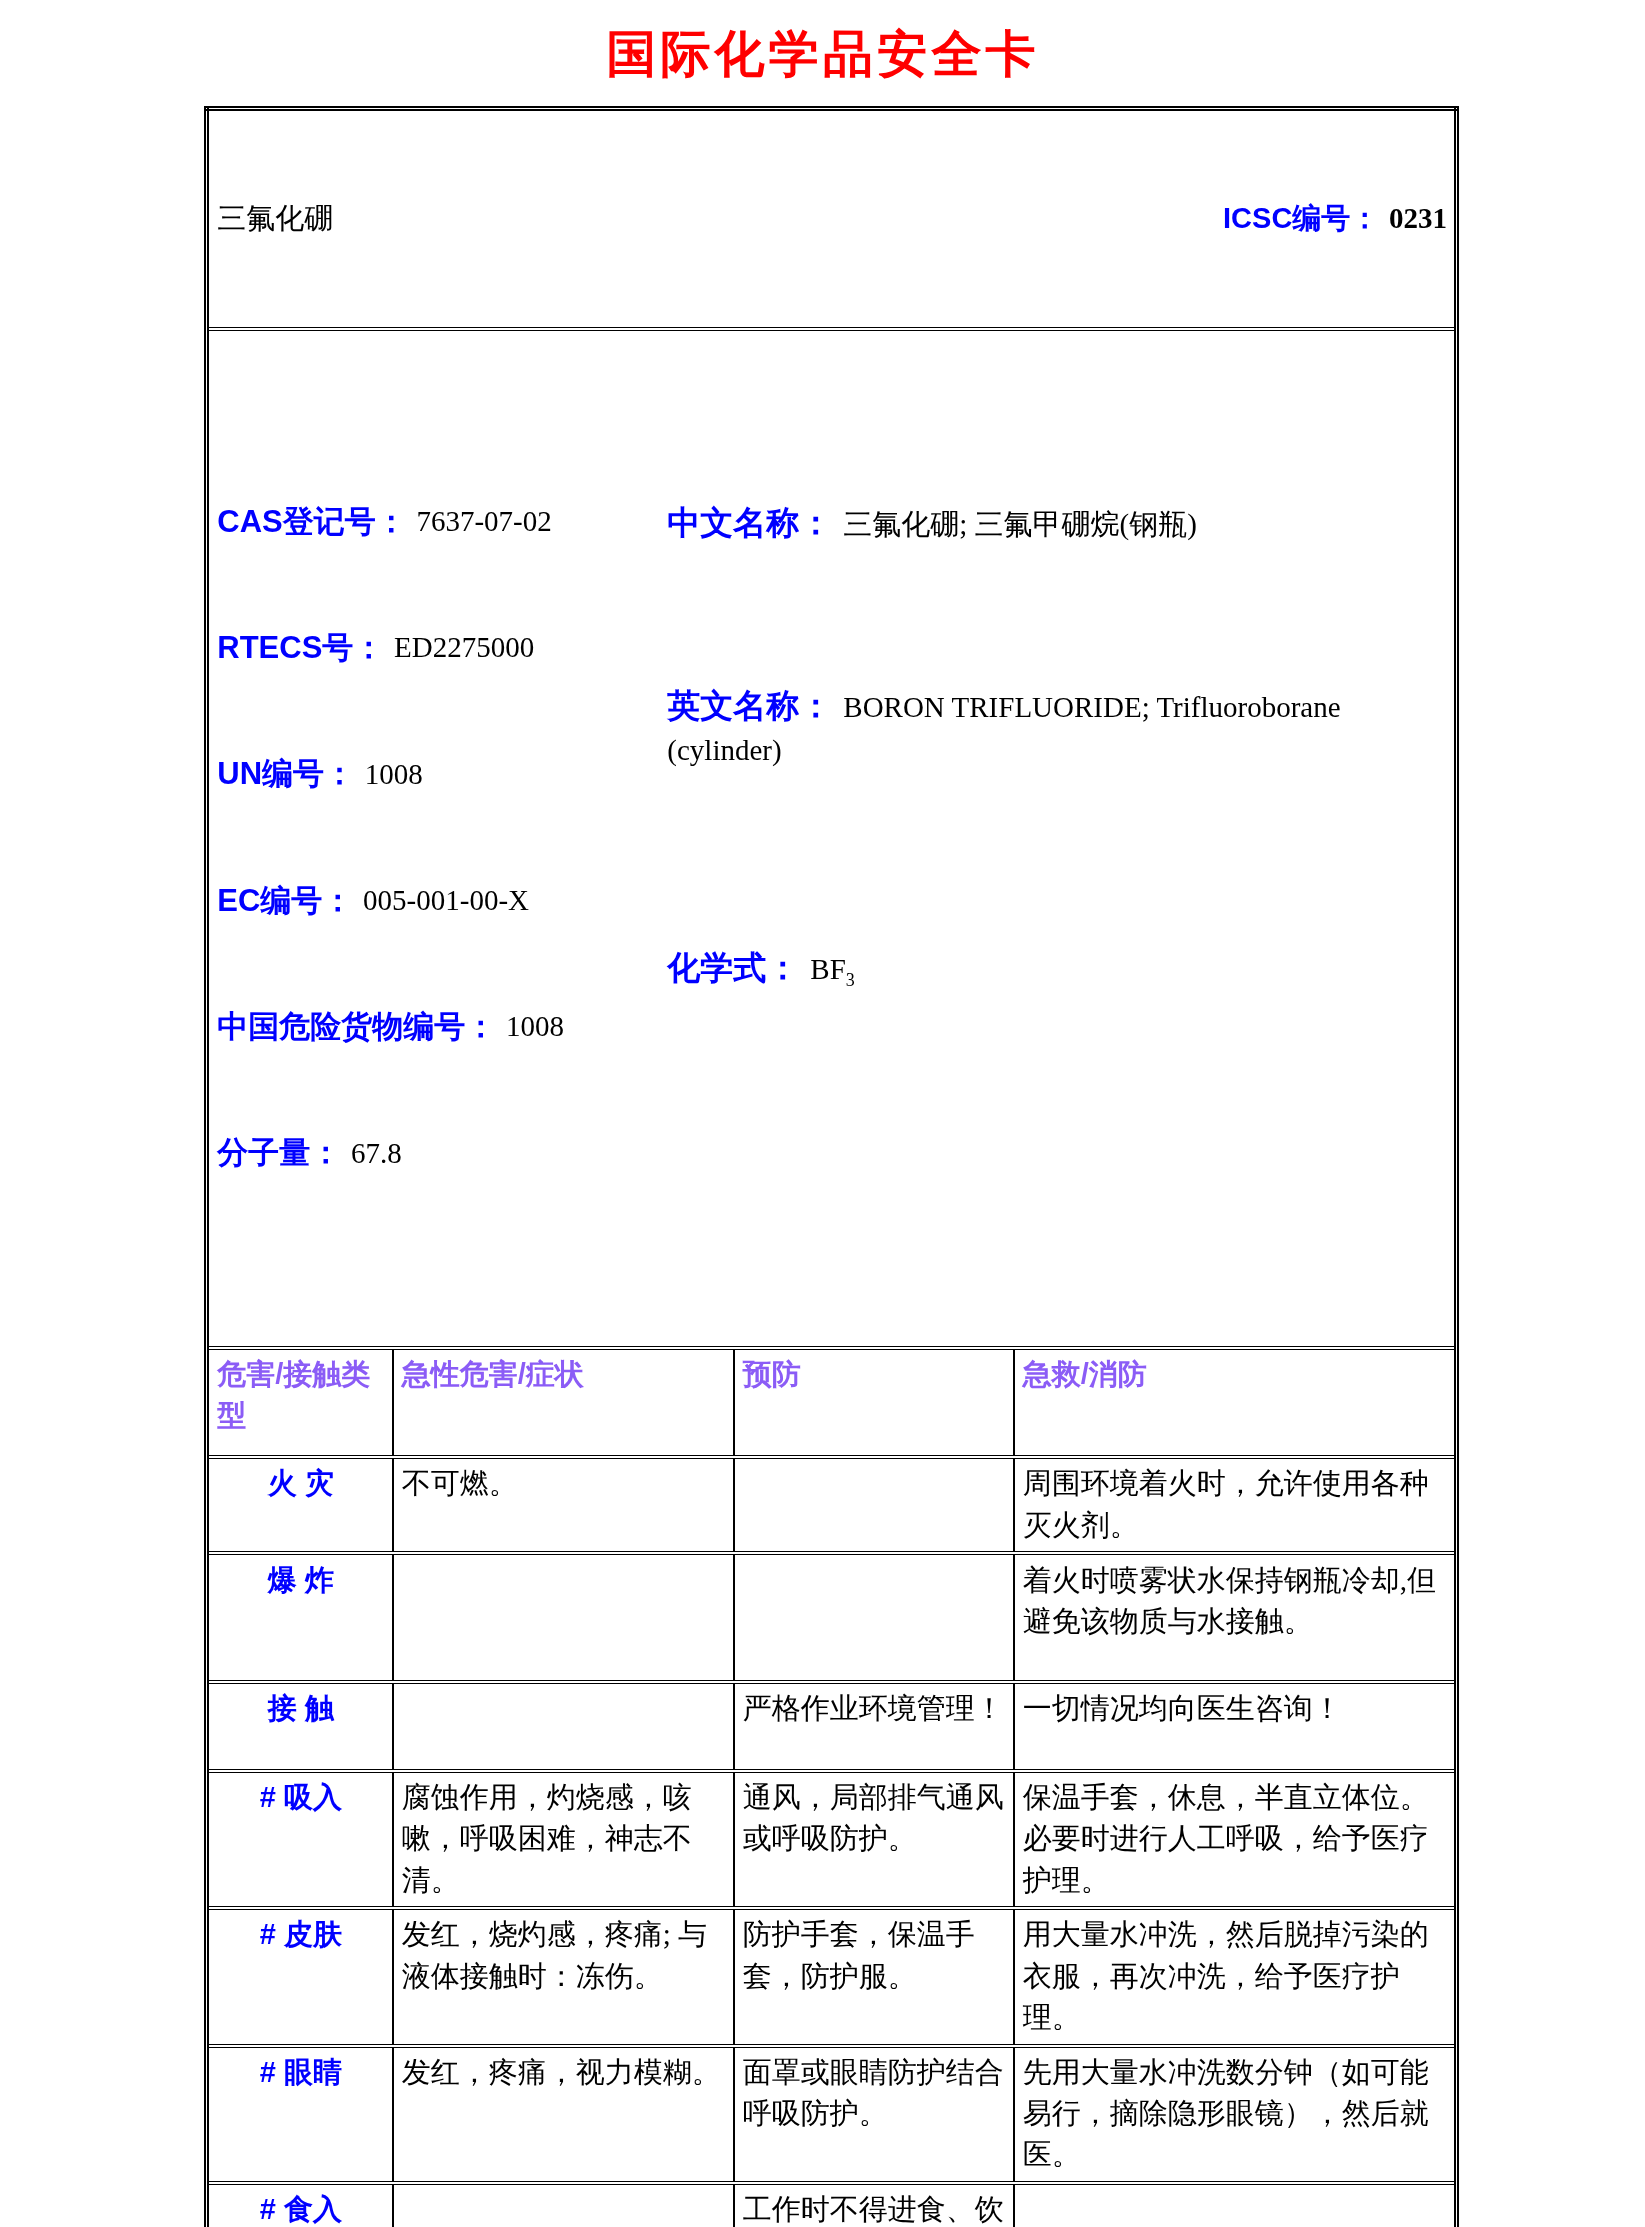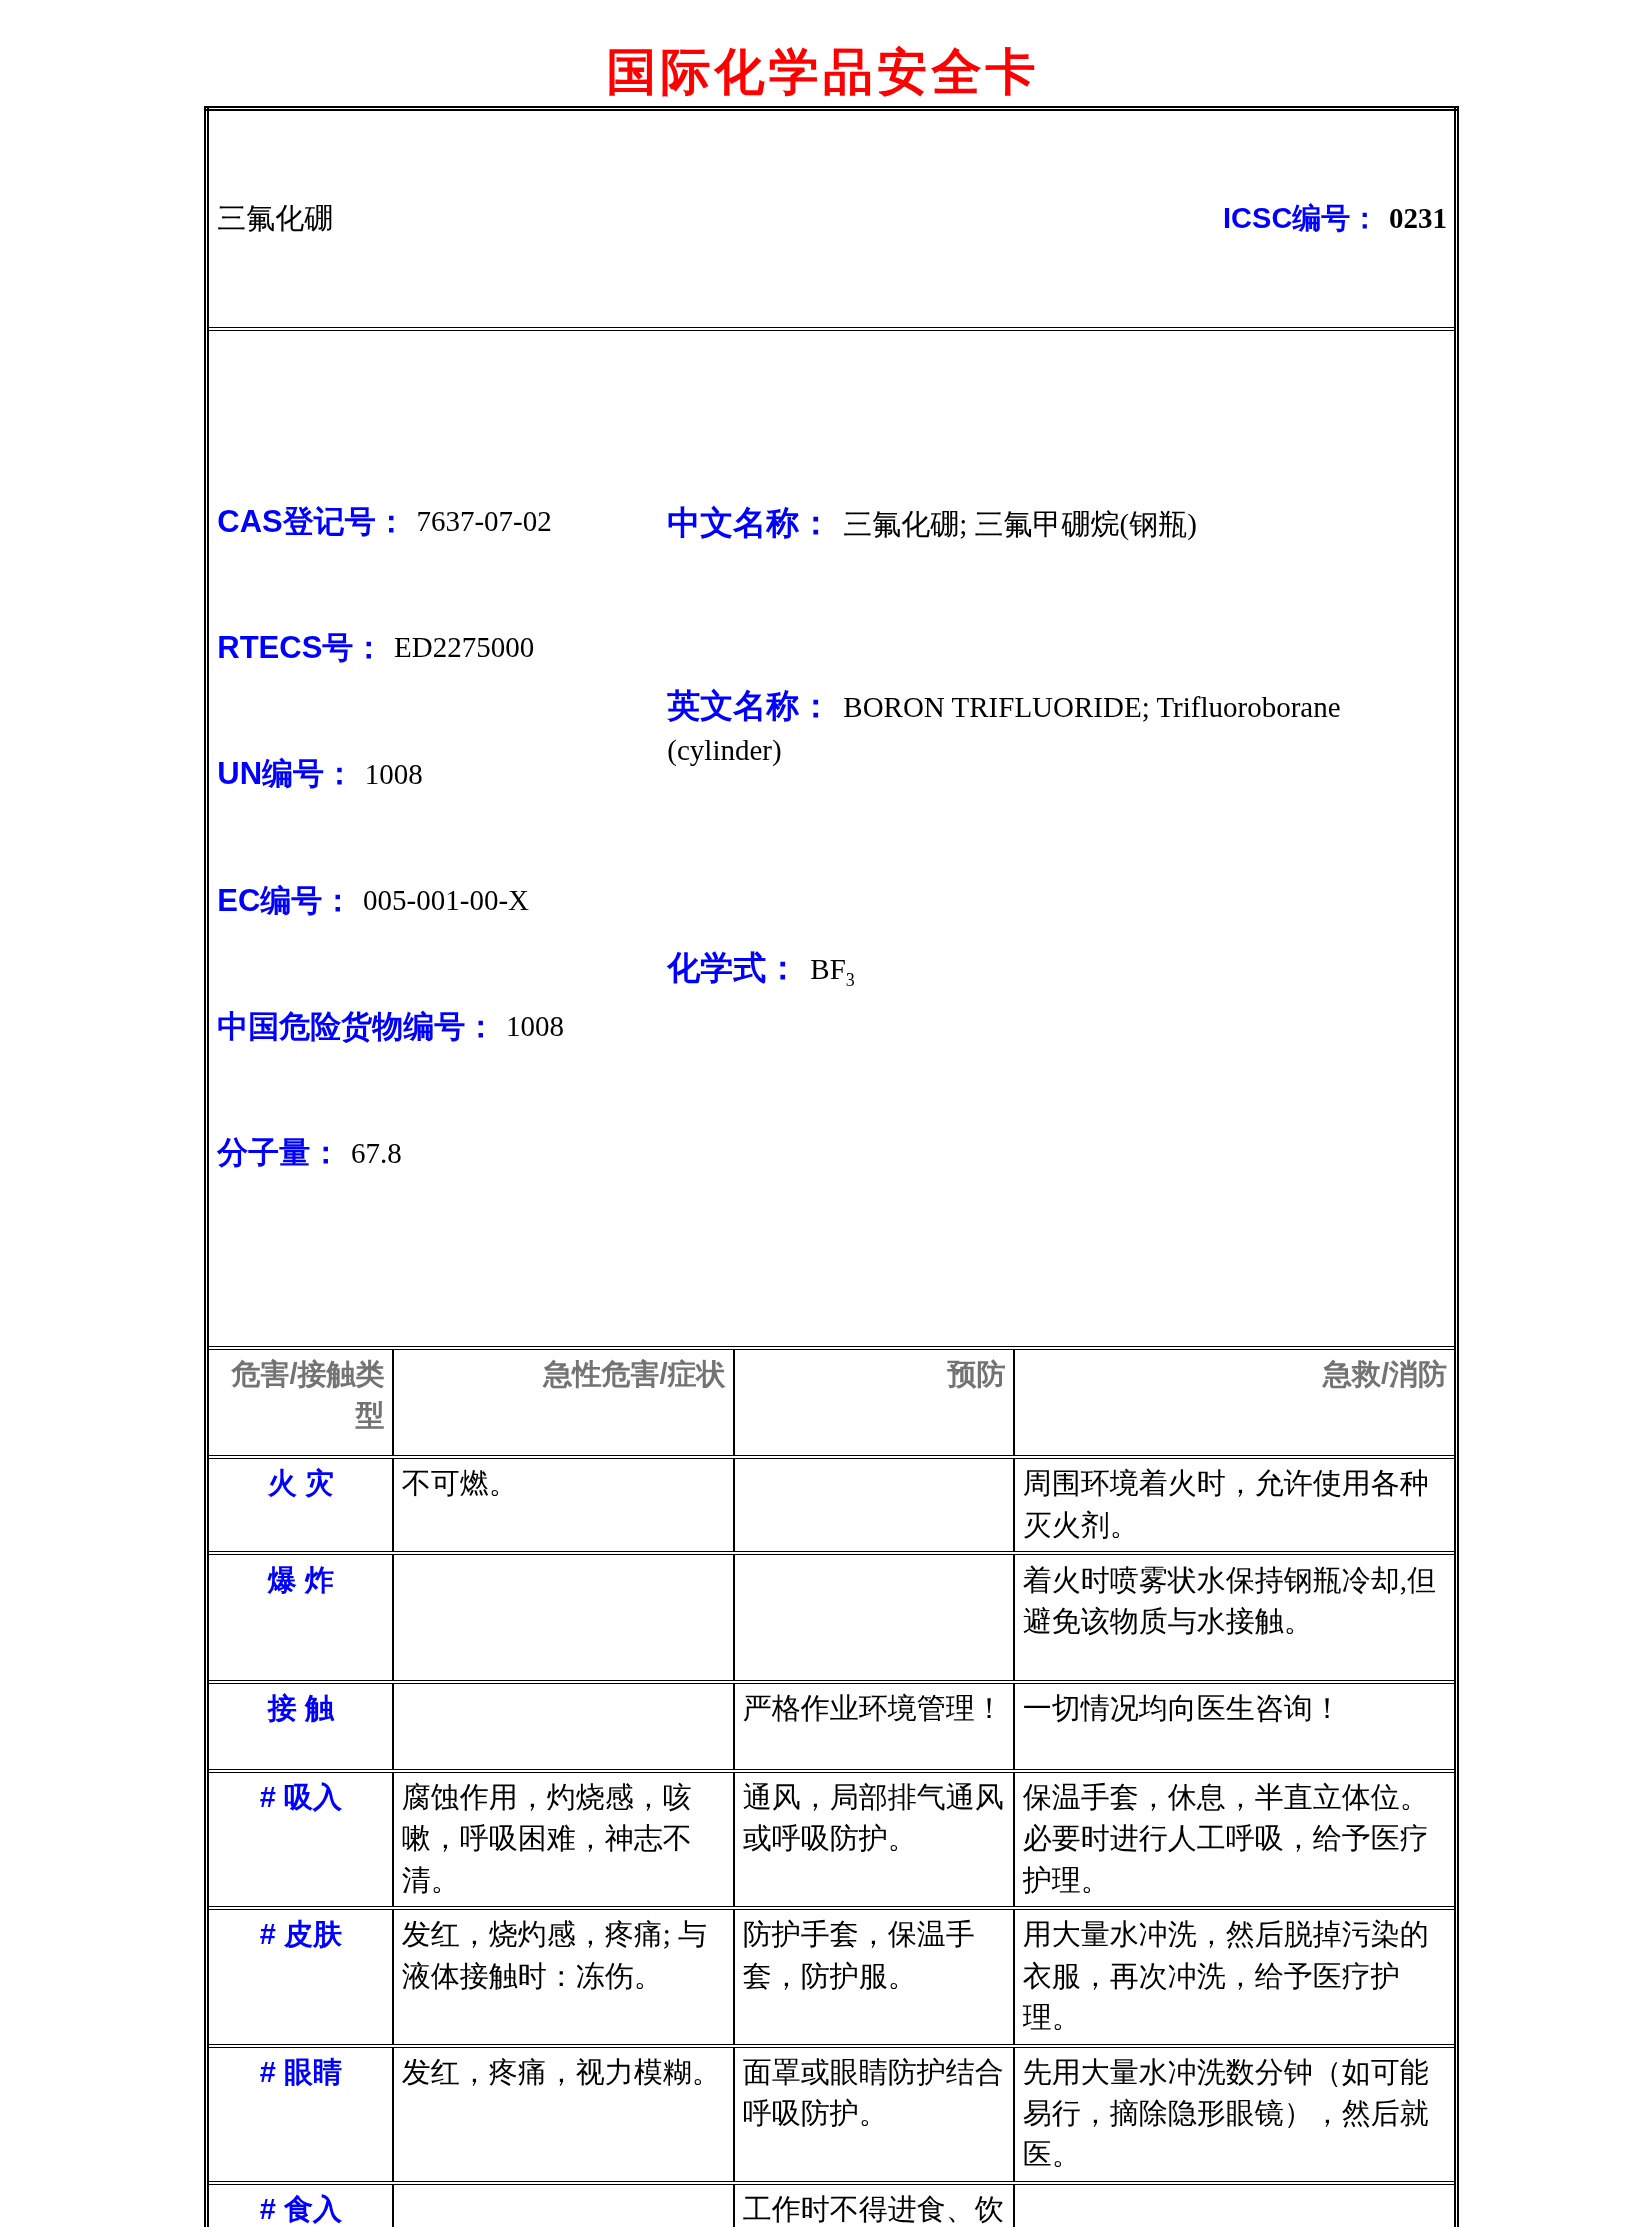--- a/index.html
+++ b/index.html
@@ -1,21 +1,21 @@
 <!DOCTYPE html>
 <html style="font-size:11px"><head>
 <meta charset="utf-8">
 <style>
   html,body{margin:0;padding:0;background:#ffffff;}
   .sheet{
     position:relative;width:1646px;height:2227px;background:#ffffff;overflow:hidden;
     font-family:"Liberation Serif","DejaVu Serif",serif;color:#000;
   }
   .doc-title{
-    position:absolute;top:39px;left:0;width:100%;text-align:center;
+    position:absolute;top:21px;left:0;width:100%;text-align:center;
     font-family:"Liberation Sans","DejaVu Sans",sans-serif;
     font-weight:900;font-size:50px;letter-spacing:4.2px;color:#FF0000;
   }
   table.card{
     position:absolute;top:106px;left:204px;width:1249px;
     border-collapse:collapse;table-layout:fixed;
     border:5.6px double #000;
   }
   table.card td,table.card th{
     border-top:4.9px double #000;border-bottom:4.9px double #000;
@@ -40,23 +40,23 @@
   .info-left .lbl{font-size:31px;text-align:right;}
   .iline .val{margin-left:9.7px;}
   .info-right{flex:1 1 auto;}
   .info-right .lbl{font-size:33px;}
   .nline .val{margin-left:11px;}
   .nline.en{margin-top:54px;}
   .nline.formula{margin-top:92px;}
   sub.fsub{font-size:0.62em;}
   
   th.colhdr{
-    height:96px;vertical-align:middle;text-align:right;
+    height:96px;vertical-align:middle;text-align:left;
     font-family:"Liberation Sans","DejaVu Sans",sans-serif;
-    font-weight:bold;color:#737373;font-size:31px;line-height:1.5;
+    font-weight:bold;color:#8b5cf6;font-size:31px;line-height:1.5;
   }
   
   td.rl{
     vertical-align:middle;text-align:center;
     font-family:"Liberation Sans","DejaVu Sans",sans-serif;
     font-weight:bold;color:#0000FF;font-size:31px;
   }
 </style>
 </head>
 <body>

